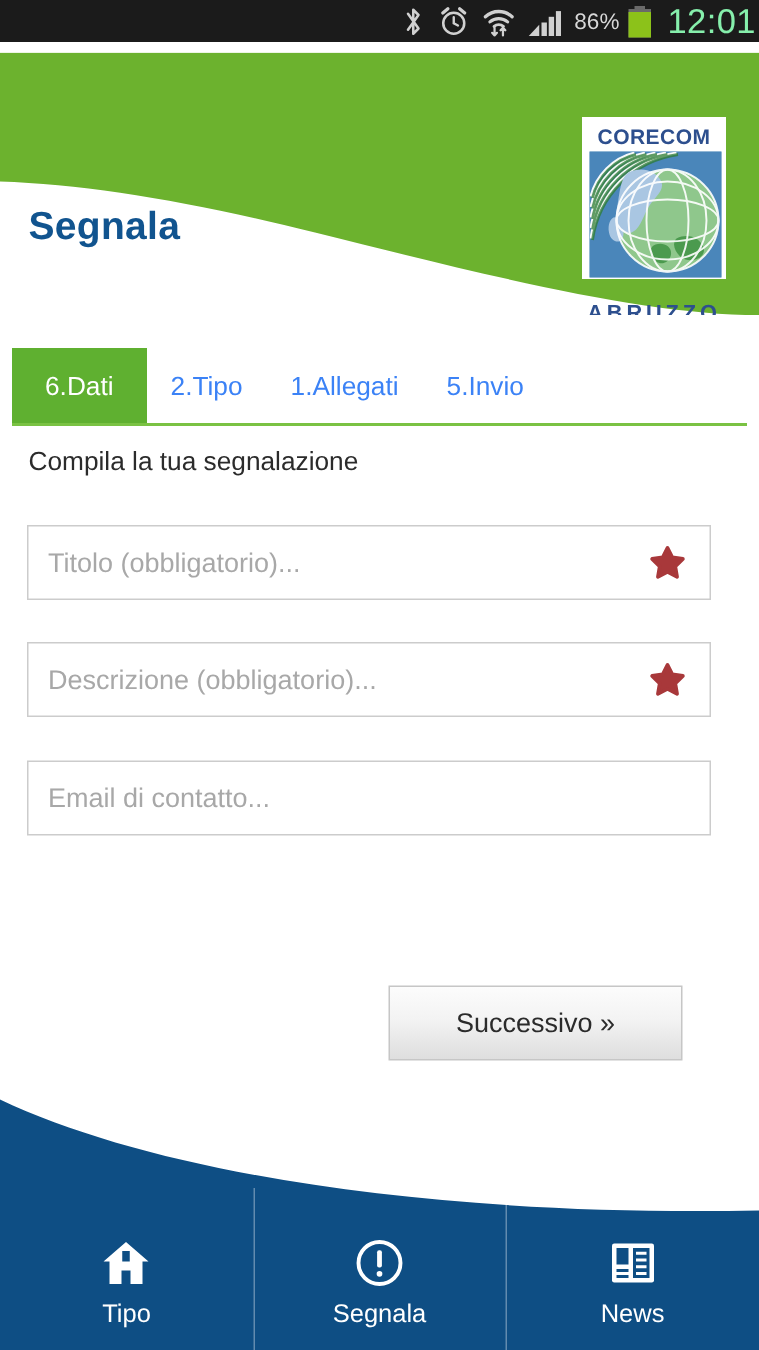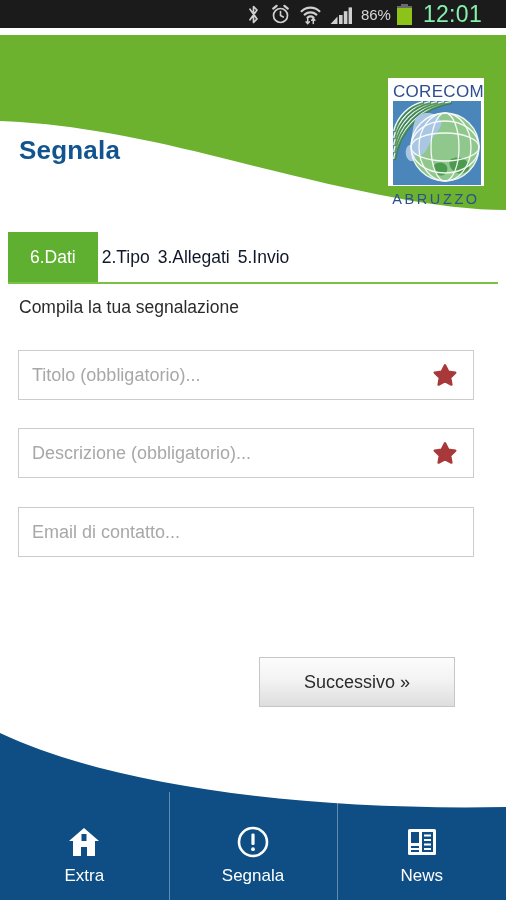--- a/index.html
+++ b/index.html
@@ -15,21 +15,21 @@
     background: #ffffff;
     overflow: hidden;
   }
 
   
   #statusbar {
     position: absolute; top: 0; left: 0;
     width: 506px; height: 28px;
     background: #1b1b1b;
     display: flex; align-items: center; justify-content: flex-end;
-    padding-right: 24px;
+    padding-right: 2px;
   }
   #statusbar .sb-icon { margin-left: 9px; display: flex; align-items: center; }
   #statusbar .sb-pct {
     color: #d8d8d8; font-size: 15px; margin-left: 9px;
     font-family: "Liberation Sans", sans-serif;
   }
   #statusbar .sb-clock {
     color: #86efac; font-size: 23px; margin-left: 11px;
     letter-spacing: .3px;
   }
@@ -67,44 +67,44 @@
   #logo {
     position: absolute; left: 388px; top: 43px;
     width: 96px; text-align: center;
   }
   #logo .logo-box {
     width: 96px; height: 108px; background: #ffffff;
     border: 1px solid #ffffff;
     padding: 3px 4px 3px 4px;
   }
   #logo .logo-word {
-    font-size: 17px; font-weight: normal; color: #2d4f8e;
+    font-size: 14px; font-weight: bold; color: #2d4f8e;
     letter-spacing: .3px; line-height: 19px;
   }
   #logo .globe {
     width: 88px; height: 84px; position: relative; overflow: hidden;
     background: #3d7eb5;
   }
   #logo .logo-sub {
-    margin-top: 5px;
-    font-size: 14.5px; font-weight: normal; color: #2d4f8e;
+    margin-top: 15px;
+    font-size: 14.5px; font-weight: bold; color: #2d4f8e;
     letter-spacing: 2.6px;
   }
 
   
   #tabs {
     position: absolute; top: 232px; left: 0;
     width: 506px; height: 50px;
     display: flex; align-items: stretch;
     padding-left: 8px;
   }
   #tabs .tab {
     display: flex; align-items: center; justify-content: center;
-    font-size: 17.5px; color: #0f172a;
-    padding: 0 4px;
+    font-size: 17.5px; color: #3b82f6;
+    padding: 0 16px;
     white-space: nowrap;
   }
   #tabs .tab.active {
     background: #5fb030; color: #ffffff;
     padding: 0 22px;
   }
   #tab-underline {
     position: absolute; top: 282px; left: 8px;
     width: 490px; height: 2px; background: #7ac243;
   }
@@ -266,21 +266,21 @@
   </div>
 
   <div id="tabs">
     <div class="tab active">
       <span>6.Dati</span>
     </div>
     <div class="tab">
       <span>2.Tipo</span>
     </div>
     <div class="tab">
-      <span>3.Allegati</span>
+      <span>1.Allegati</span>
     </div>
     <div class="tab">
       <span>5.Invio</span>
     </div>
   </div>
   <div id="tab-underline"></div>
 
   <div id="form-heading">Compila la tua segnalazione</div>
 
   <div class="field" id="field-descrizione">
@@ -318,21 +318,21 @@
 
     <div id="navitems">
 
       <div class="navitem">
         <span class="nav-ico">
           <svg width="32" height="30" viewBox="0 0 32 30">
             <path d="M16 1 L31 14 L27 14 L27 29 L19 29 L19 20 L13 20 L13 29 L5 29 L5 14 L1 14 Z" fill="#ffffff"></path>
             <rect x="13.5" y="7" width="5" height="7" fill="#0e4e84"></rect>
           </svg>
         </span>
-        <span class="nav-label">Extra</span>
+        <span class="nav-label">Tipo</span>
       </div>
 
       <div class="navitem">
         <span class="nav-ico">
           <svg width="32" height="32" viewBox="0 0 32 32">
             <circle cx="16" cy="16" r="14" fill="none" stroke="#ffffff" stroke-width="2.6"></circle>
             <rect x="14.4" y="7.5" width="3.2" height="11.5" rx="1.3" fill="#ffffff"></rect>
             <circle cx="16" cy="23.2" r="1.9" fill="#ffffff"></circle>
           </svg>
         </span>

